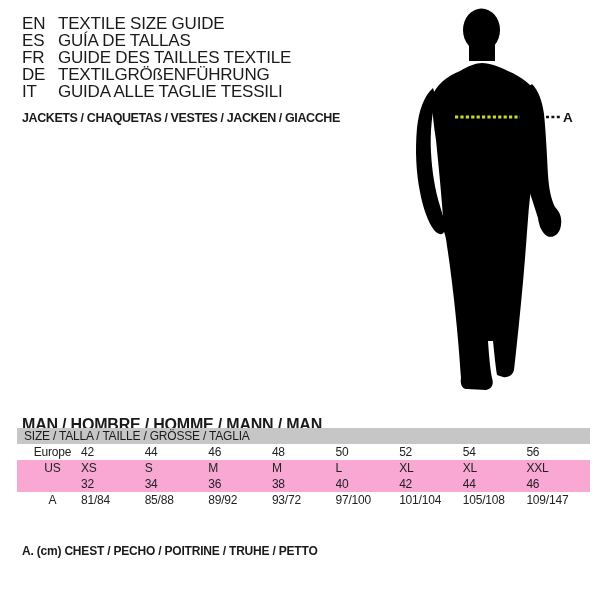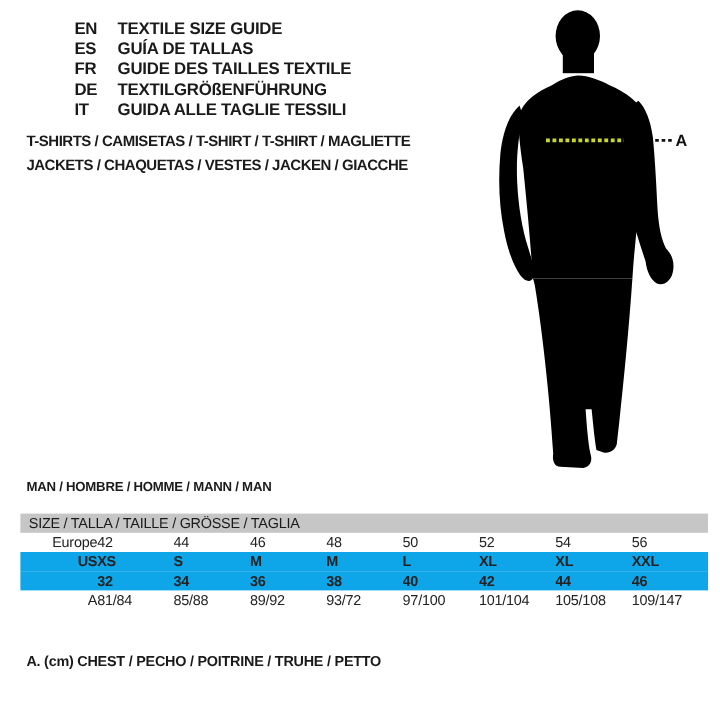--- a/index.html
+++ b/index.html
@@ -4,41 +4,41 @@
 <style>
   html,body { margin:0; padding:0; }
   body {
     width:600px; height:600px; background:#ffffff;
     font-family:"Liberation Sans", sans-serif; color:#1a1a1a;
     position:relative; overflow:hidden;
   }
   .canvas { position:absolute; left:0; top:0; width:600px; height:600px; }
 
   
-  .lang-list { position:absolute; left:22px; top:15px; font-weight:bold; font-size:14px; letter-spacing:-0.2px;margin-left:40px; }
+  .lang-list { position:absolute; left:22px; top:15px; font-weight:normal; font-size:17px; letter-spacing:-0.2px; }
   .lang-row  { display:flex; height:17px; line-height:17px; }
   .lang-code { width:36px; }
 
   
   .categories { position:absolute; left:22px; top:108px; font-weight:bold; font-size:12.5px; letter-spacing:-0.4px; line-height:20px; }
 
   
   .figure-svg { position:absolute; left:400px; top:0; }
   .measure-label { font-family:"Liberation Sans", sans-serif; font-size:13.5px; font-weight:bold; fill:#111111; }
 
   
-  .section-title { position:absolute; left:22px; top:400px; font-weight:bold; font-size:11px; letter-spacing:-0.2px; }
+  .section-title { position:absolute; left:22px; top:416px; font-weight:bold; font-size:16px; letter-spacing:-0.2px; }
 
   
   .size-table { position:absolute; left:17px; top:428px; width:573px; font-size:12px; letter-spacing:-0.2px; color:#222222; }
   .thead { background:#c6c6c6; height:16px; line-height:16px; padding-left:7px; color:#1a1a1a; }
   .trow  { display:grid; grid-template-columns:64px repeat(8, 1fr); height:16px; line-height:16px; }
-  .trow.shaded { background:#0ea5e9;font-weight:bold; }
+  .trow.shaded { background:#f9a8d4; }
   .cell { text-align:left; overflow:hidden; }
-  .cell.label { text-align:right; padding-left:7px; }
+  .cell.label { text-align:center; padding-left:7px; }
 
   
   .footnote { position:absolute; left:22px; top:544px; font-weight:bold; font-size:12px; letter-spacing:-0.2px; }
 </style>
 </head>
 <body>
 
 <div class="canvas">
 
   <div class="lang-list">
@@ -58,21 +58,20 @@
       <span class="lang-code">DE</span>
       <span class="lang-text">TEXTILGRÖßENFÜHRUNG</span>
     </div>
     <div class="lang-row">
       <span class="lang-code">IT</span>
       <span class="lang-text">GUIDA ALLE TAGLIE TESSILI</span>
     </div>
   </div>
 
   <div class="categories">
-    <div>T-SHIRTS / CAMISETAS / T-SHIRT / T-SHIRT / MAGLIETTE</div>
     <div>JACKETS / CHAQUETAS / VESTES / JACKEN / GIACCHE</div>
   </div>
 
   <svg class="figure-svg" width="180" height="410" viewBox="0 0 180 410" xmlns="http://www.w3.org/2000/svg">
     <g fill="#000000">
       <ellipse cx="81.5" cy="30" rx="18.5" ry="21.5"></ellipse>
       <rect x="69" y="44" width="26" height="17"></rect>
       <path d="
         M 32 97
         C 36 84 48 76 60 71

